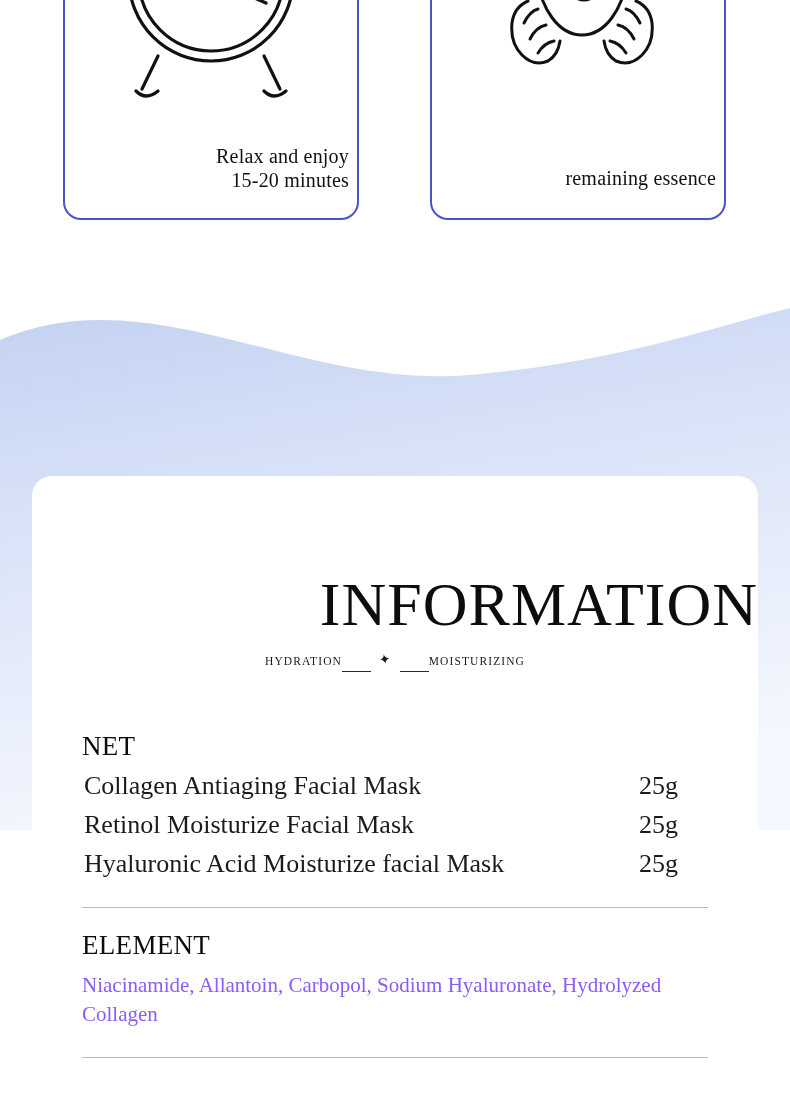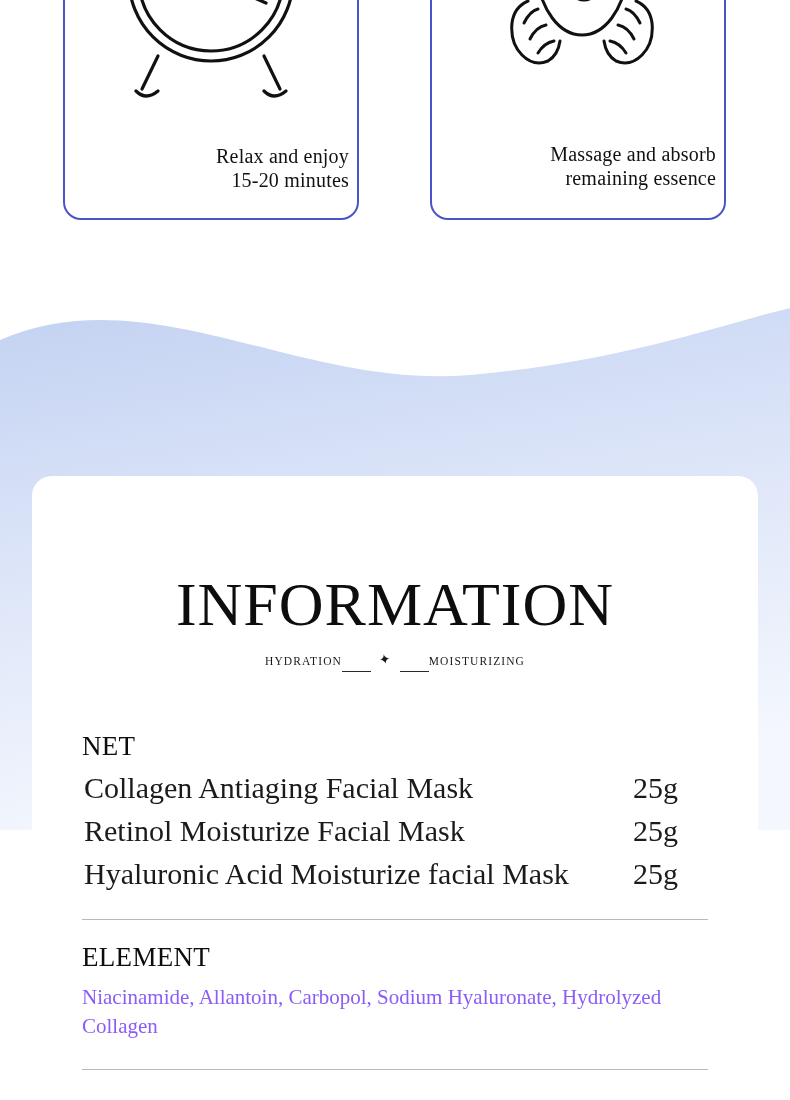--- a/index.html
+++ b/index.html
@@ -74,21 +74,21 @@
     left: 32px;
     top: 476px;
     width: 726px;
     height: 624px;
     background: #ffffff;
     border-radius: 20px 20px 0 0;
     z-index: 3;
   }
 
   .info-title {
-    text-align: center;
+    text-align: right;
     margin-top: 96px;
     font-family: "Liberation Serif", serif;
     font-size: 62px;
     line-height: 64px;
     letter-spacing: 1px;
     color: #0d0d0d;
     font-weight: 400;
   }
 
   .info-sub {
@@ -130,21 +130,21 @@
     letter-spacing: .3px;
     color: #0d0d0d;
   }
   .row-head .net { padding-right: 28px; text-align: center; }
 
   .row {
     display: flex;
     justify-content: space-between;
     align-items: baseline;
     margin-top: 9px;
-    font-size: 30px;
+    font-size: 26px;
     color: #1b1b1b;
     padding-left: 2px;
   }
   .row .nm { font-weight: 400; }
   .row .net { padding-right: 30px; }
   .row:first-of-type { margin-top: 16px; }
 
   .divider {
     height: 1px;
     background: #b9b9b9;
@@ -214,21 +214,20 @@
         <path d="M182 172 q-6 -12 -14 -14"></path>
         <path d="M176 188 q-6 -12 -16 -14"></path>
         <path d="M168 202 q-6 -10 -16 -12"></path>
 
         <path d="M44 52 l6 16 l16 6 l-16 6 l-6 16 l-6 -16 l-16 -6 l16 -6 Z" fill="#111" stroke="none"></path>
         <path d="M66 18 l3 9 l9 3 l-9 3 l-3 9 l-3 -9 l-9 -3 l9 -3 Z" fill="#111" stroke="none"></path>
         <path d="M40 104 l2 7 l7 2 l-7 2 l-2 7 l-2 -7 l-7 -2 l7 -2 Z" fill="#111" stroke="none"></path>
       </svg>
     </div>
     <div class="step-caption">
-      <div>Massage and absorb</div>
       <div>remaining essence</div>
     </div>
   </div>
 </div>
 
 <div class="wave-band">
   <svg width="790" height="560" viewBox="0 0 790 560" preserveAspectRatio="none">
     <defs>
       <linearGradient id="wg" x1="0" y1="0" x2="0.25" y2="1">
         <stop offset="0%" stop-color="#c3d2f2"></stop>

